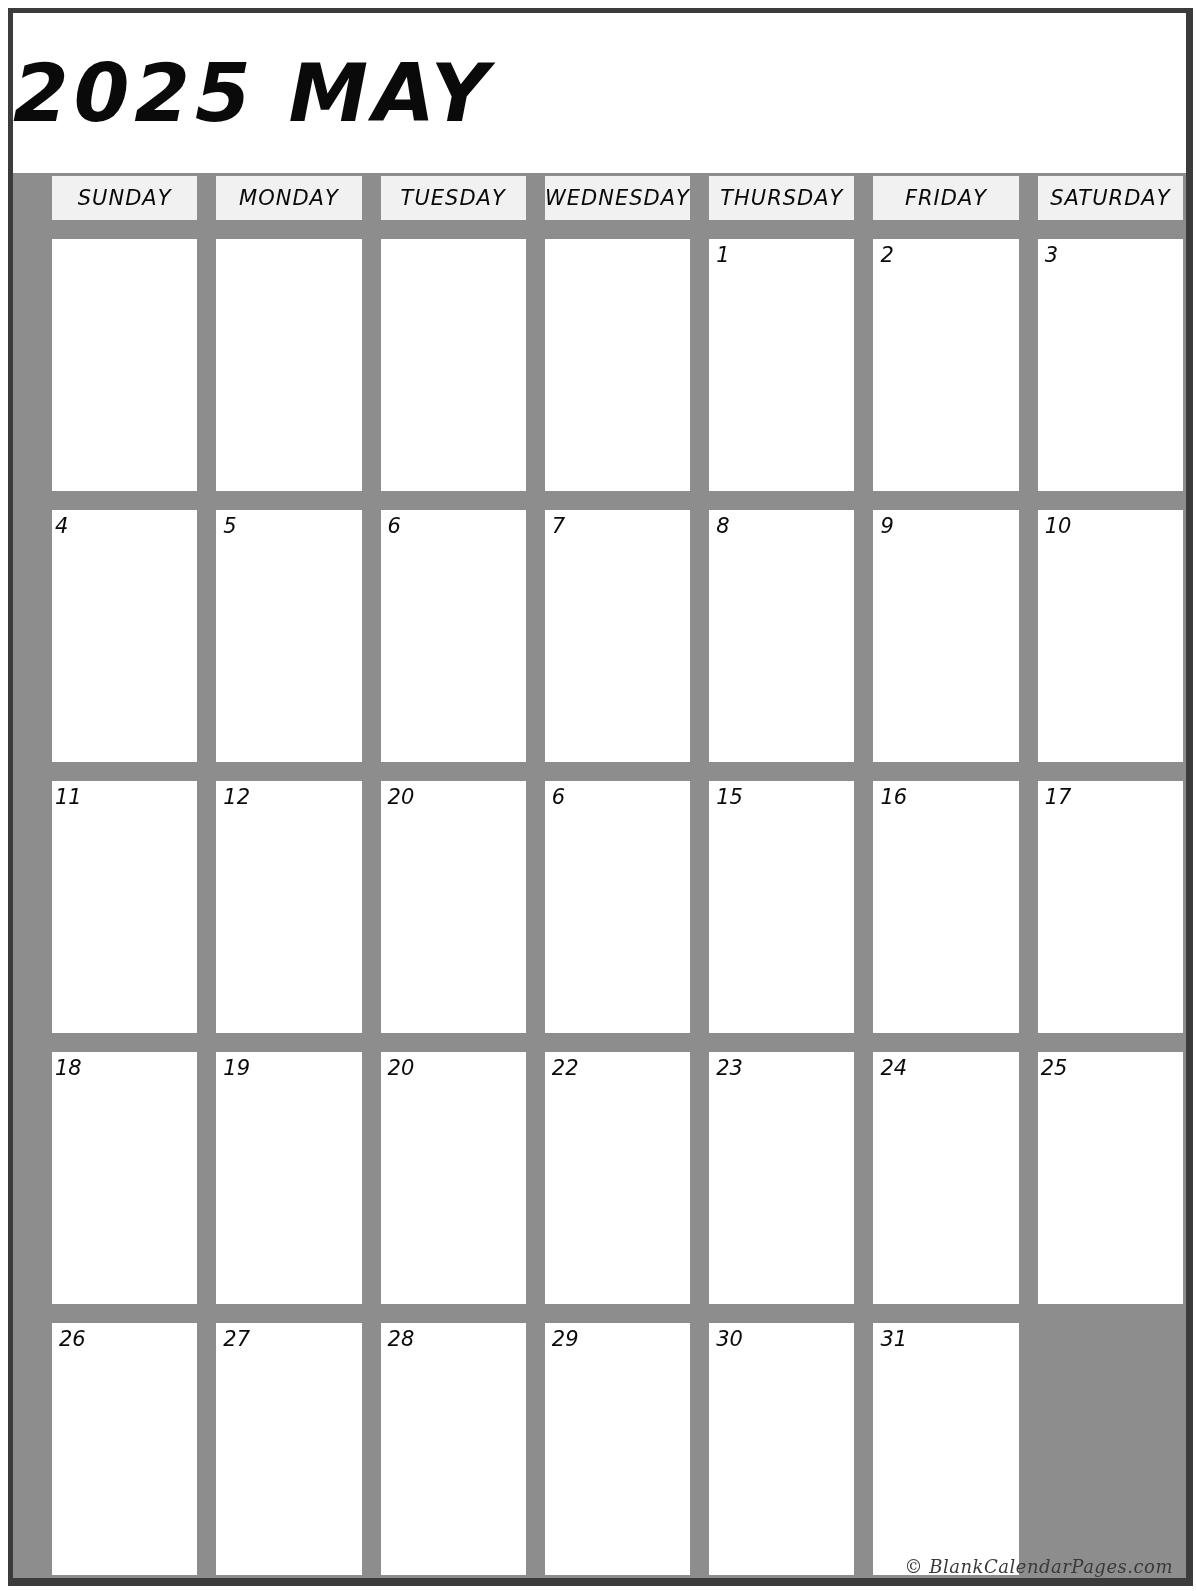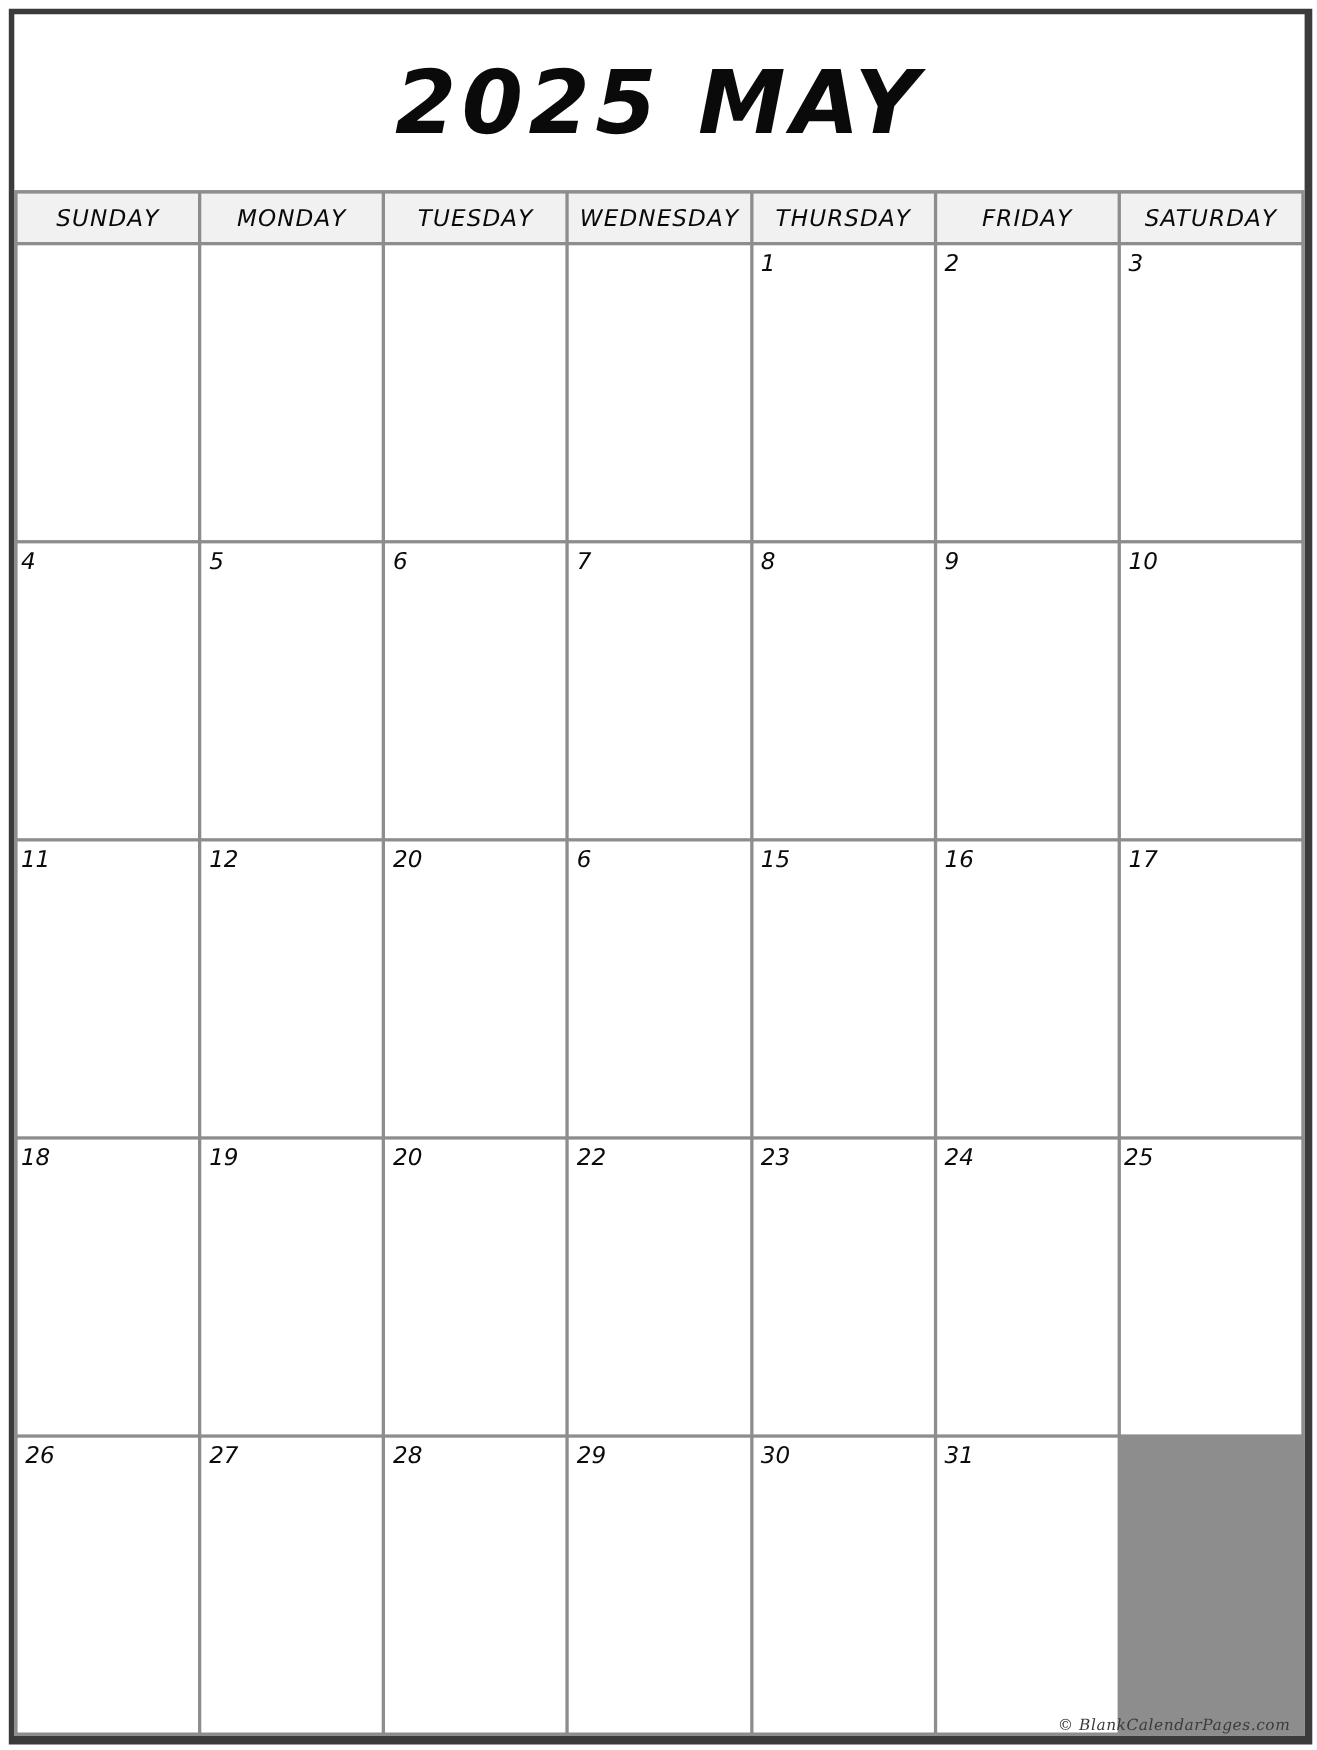--- a/index.html
+++ b/index.html
@@ -25,39 +25,39 @@
     border-bottom-width: 8px;
     display: flex;
     flex-direction: column;
     background: #ffffff;
   }
   .title-area {
     height: 160px;
     flex: none;
     display: flex;
     align-items: center;
-    justify-content: center;
   }
   .title {
     font-family: "DejaVu Sans", sans-serif;
     font-weight: 700;
     font-style: italic;
     font-size: 80px;
     letter-spacing: 5px;
     color: #0a0a0a;
     white-space: nowrap;
   }
   .grid {
     flex: 1;
     display: grid;
     grid-template-columns: repeat(7, 1fr);
     grid-template-rows: 44px repeat(5, 1fr);
-    gap: 3px;
+    gap: 19px;
     background: #8d8d8d;
     border: 3px solid #8d8d8d;
+    padding-left: 36px;
   }
   .weekday-cell {
     background: #f1f1f1;
     display: flex;
     align-items: center;
     justify-content: center;
     font-size: 21px;
     font-style: italic;
     letter-spacing: 1px;
     color: #090909;
@@ -77,21 +77,21 @@
     font-style: italic;
     color: #0b0b0b;
     line-height: 1.15;
   }
   .watermark {
     position: absolute;
     right: 24px;
     bottom: 14px;
     font-family: "DejaVu Serif", serif;
     font-style: italic;
-    font-size: 14px;
+    font-size: 18px;
     letter-spacing: 0.5px;
     color: #3a3a3a;
     white-space: nowrap;
   }
 </style>
 </head>
 <body>
 
 <div class="page">
   <div class="frame">

